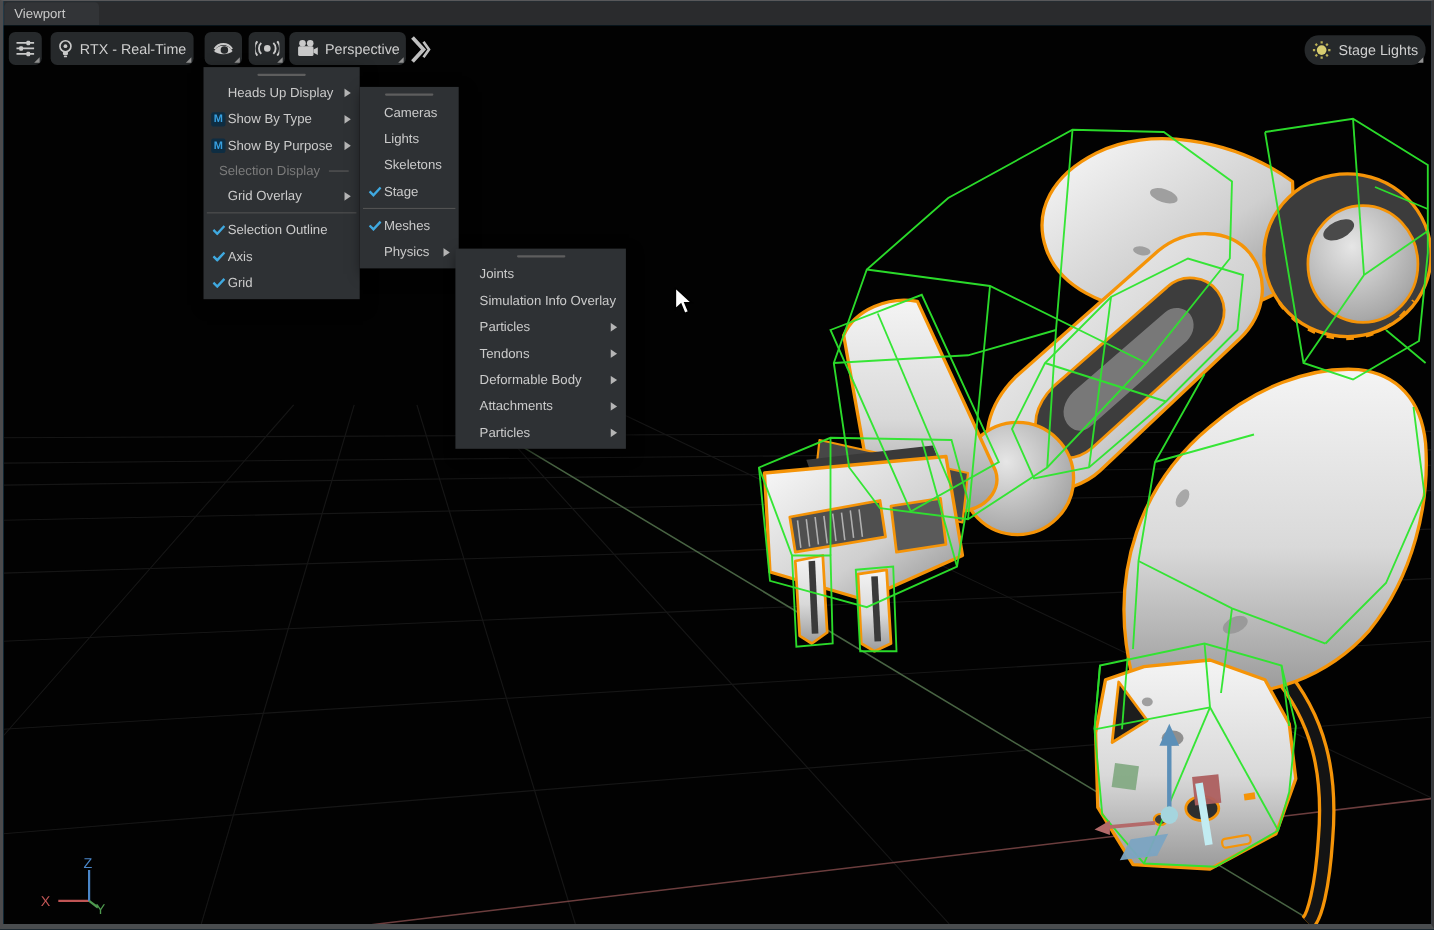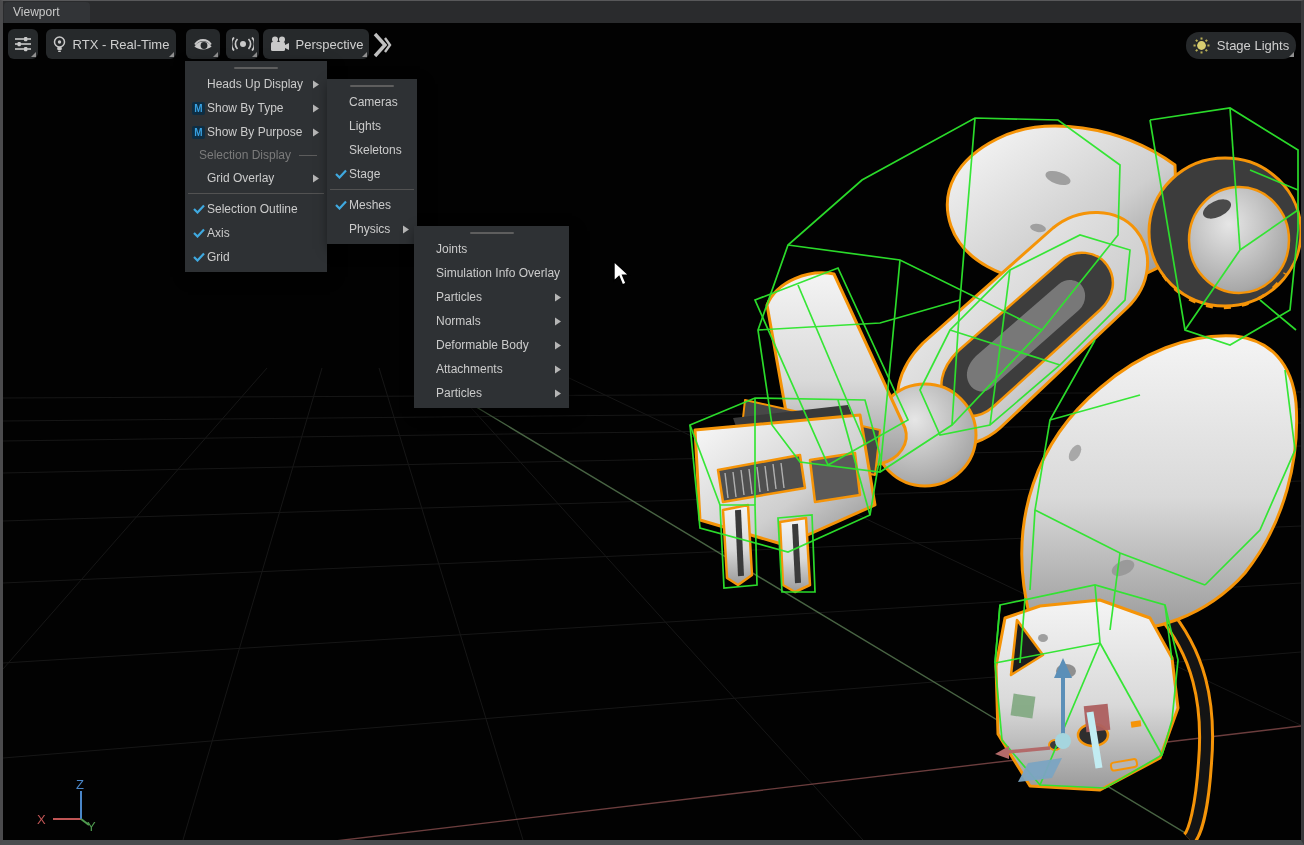--- a/index.html
+++ b/index.html
@@ -407,21 +407,21 @@
         <span class="mi-lead"></span>
           <span class="mi-label">Particles</span>
         <span class="mi-arrow">
             <svg width="6" height="9">
               <polygon points="0,0.5 6,4.5 0,8.5" fill="#b5b5b5"></polygon>
             </svg>
           </span>
       </div>
       <div class="mrow">
         <span class="mi-lead"></span>
-          <span class="mi-label">Normals</span>
+          <span class="mi-label">Tendons</span>
         <span class="mi-arrow">
             <svg width="6" height="9">
               <polygon points="0,0.5 6,4.5 0,8.5" fill="#b5b5b5"></polygon>
             </svg>
           </span>
       </div>
       <div class="mrow">
         <span class="mi-lead"></span>
           <span class="mi-label">Deformable Body</span>
         <span class="mi-arrow">

